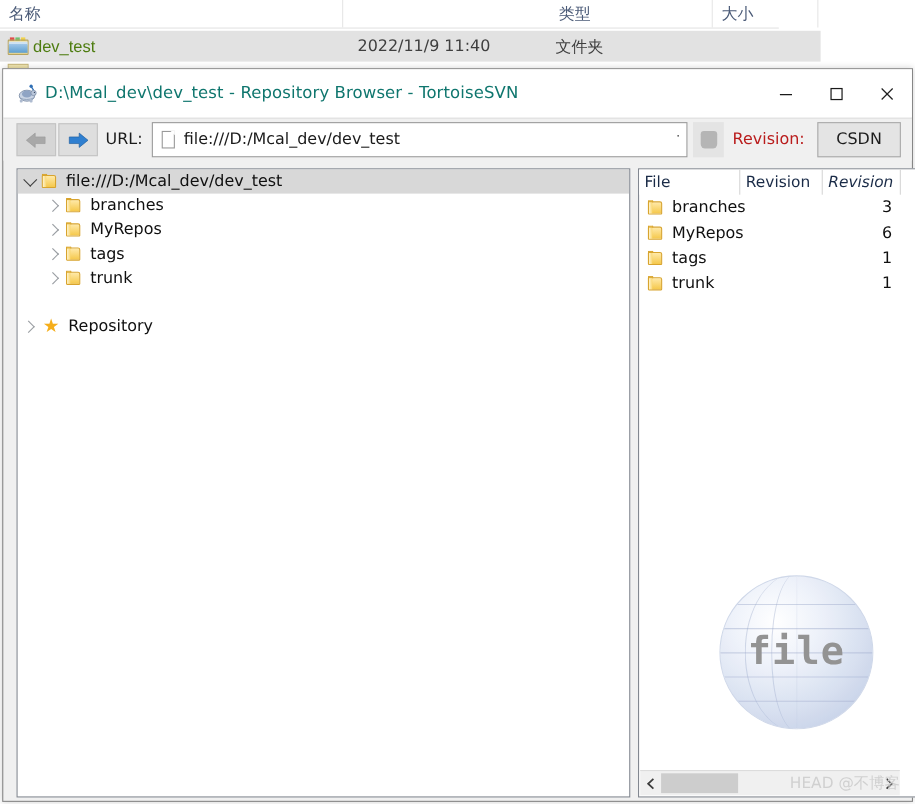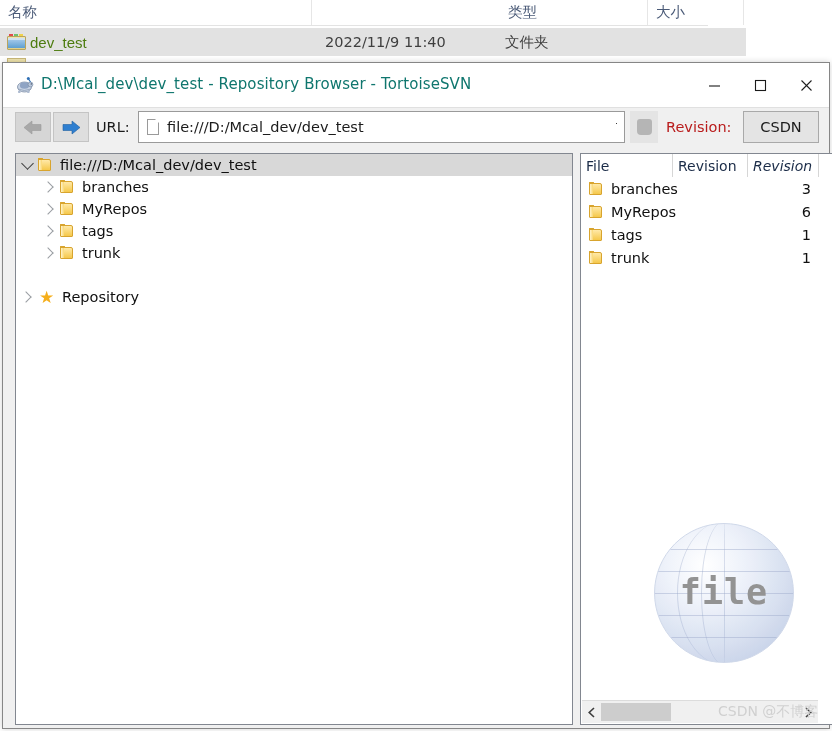--- a/index.html
+++ b/index.html
@@ -558,14 +558,14 @@
         <span class="hs-arrow">
           <svg width="9" height="11" viewBox="0 0 9 11">
               <path d="M2 1 L6.8 5.5 L2 10" fill="none" stroke="#3d3d3d" stroke-width="1.6"></path>
             </svg>
         </span>
       </div>
     </div>
 
   </div>
 
-  <div class="watermark">CSDN @不博客</div>
+  <div class="watermark">HEAD @不博客</div>
 </div>
 
 </body></html>

